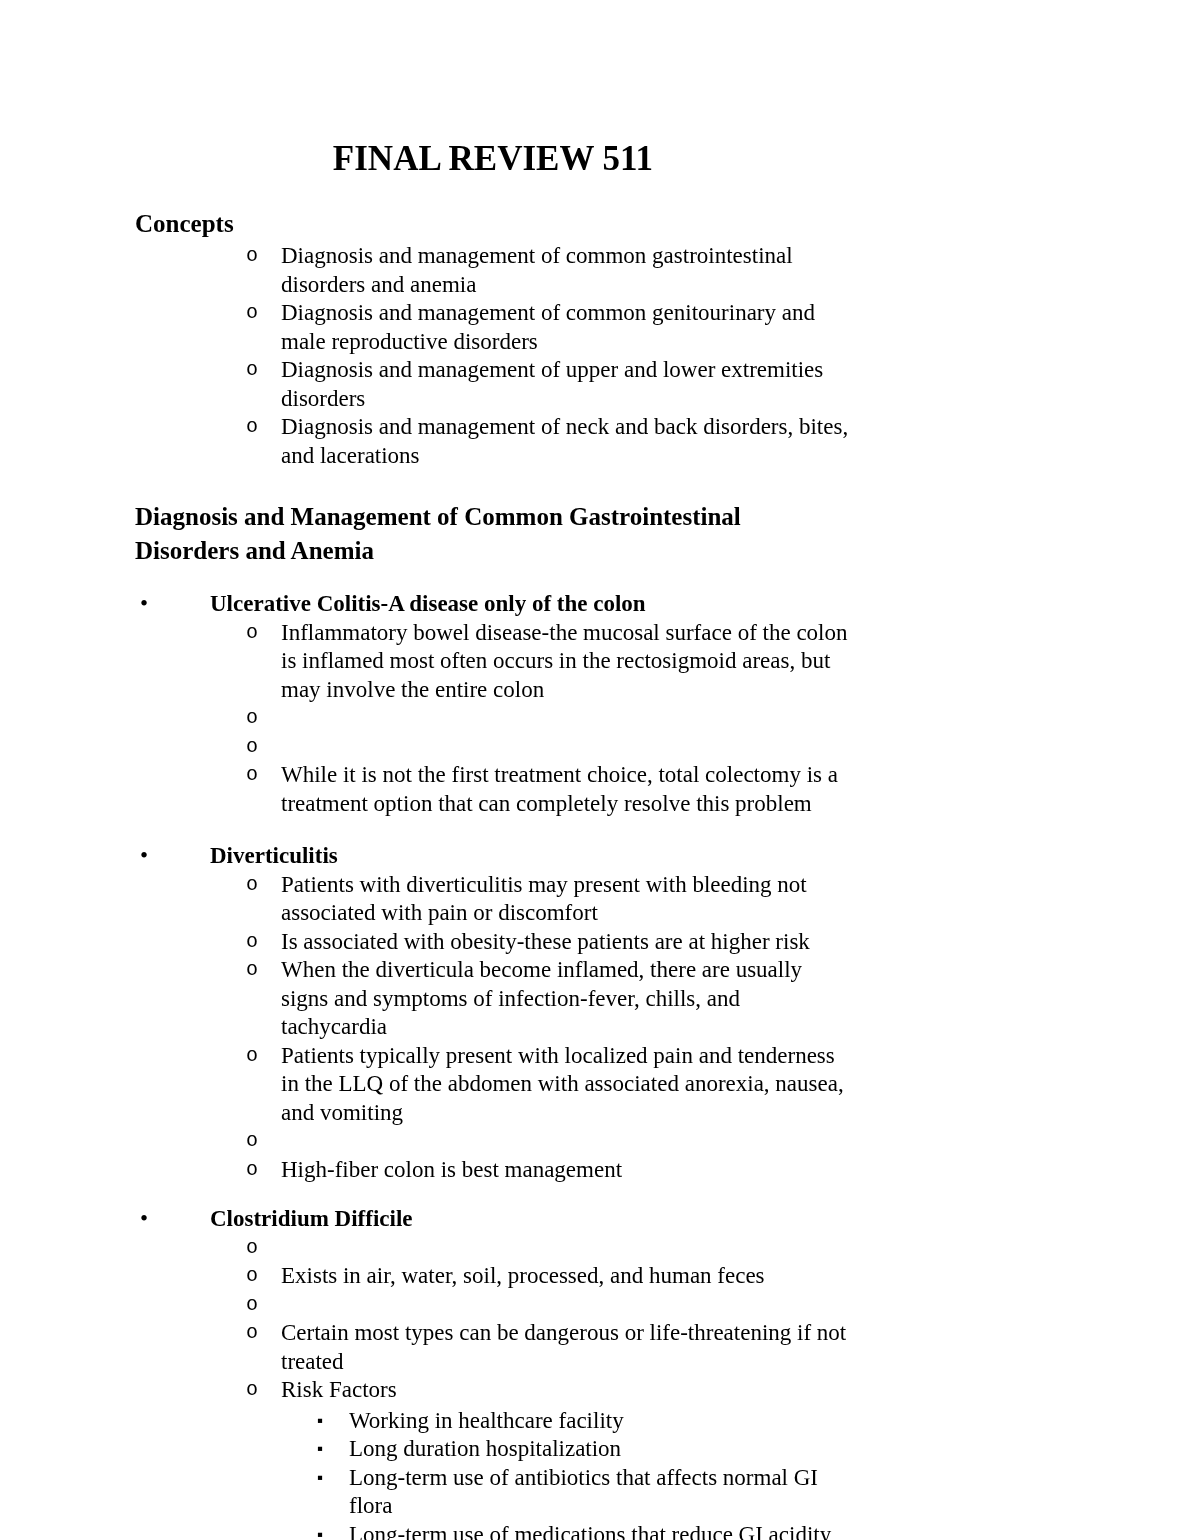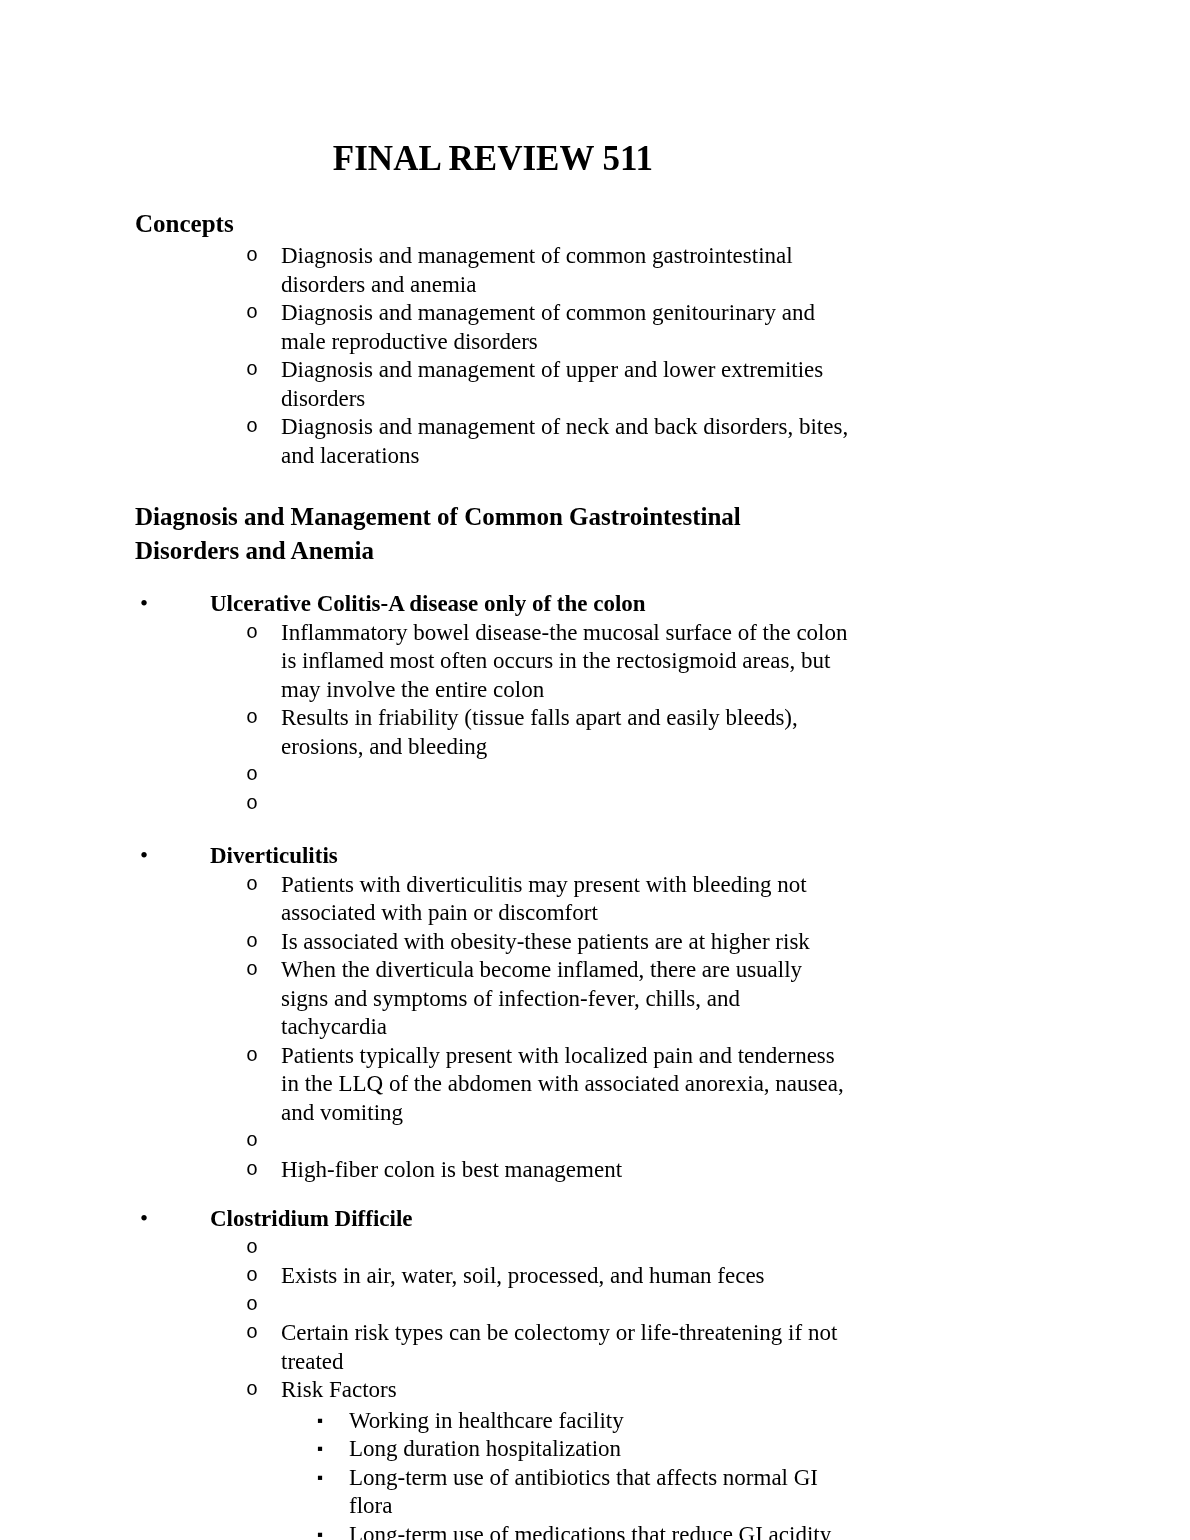--- a/index.html
+++ b/index.html
@@ -99,27 +99,27 @@
     <span class="marker">•</span>
     <span class="text">Ulcerative Colitis-A disease only of the colon</span>
   </div>
   <div class="list">
     <div class="row li2">
       <span class="marker">o</span>
       <span class="text">Inflammatory bowel disease-the mucosal surface of the colon is inflamed most often occurs in the rectosigmoid areas, but may involve the entire colon</span>
     </div>
     <div class="row li2">
       <span class="marker">o</span>
-      <span class="text">Results in friability (tissue falls apart and easily bleeds), erosions, and bleeding</span>
     </div>
     <div class="row li2">
       <span class="marker">o</span>
     </div>
     <div class="row li2">
       <span class="marker">o</span>
+      <span class="text">While it is not the first treatment choice, total colectomy is a treatment option that can completely resolve this problem</span>
     </div>
   </div>
 
   <div class="row li1 mt24">
     <span class="marker">•</span>
     <span class="text">Diverticulitis</span>
   </div>
   <div class="list">
     <div class="row li2">
       <span class="marker">o</span>
@@ -156,21 +156,21 @@
     </div>
     <div class="row li2">
       <span class="marker">o</span>
       <span class="text">Exists in air, water, soil, processed, and human feces</span>
     </div>
     <div class="row li2">
       <span class="marker">o</span>
     </div>
     <div class="row li2">
       <span class="marker">o</span>
-      <span class="text">Certain risk types can be colectomy or life-threatening if not treated</span>
+      <span class="text">Certain most types can be dangerous or life-threatening if not treated</span>
     </div>
     <div class="row li2">
       <span class="marker">o</span>
       <span class="text">Risk Factors</span>
     </div>
   </div>
   <div class="list sub3">
     <div class="row li3">
       <span class="marker">▪</span>
       <span class="text">Working in healthcare facility</span>

